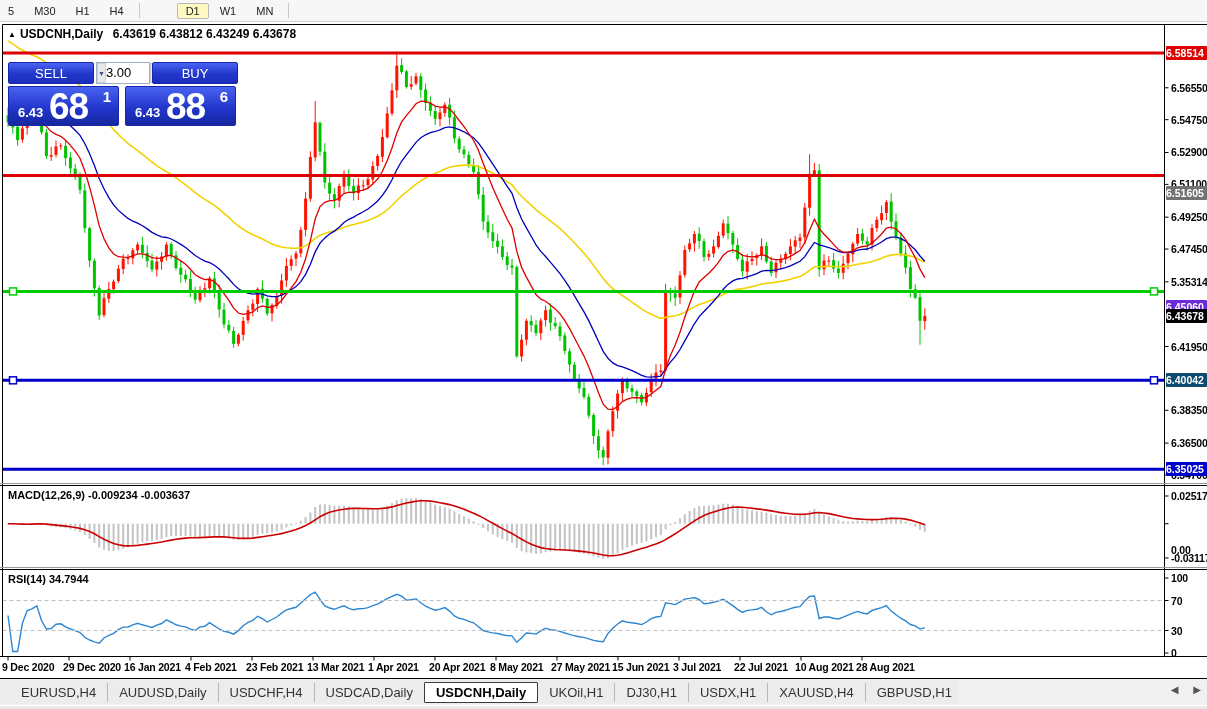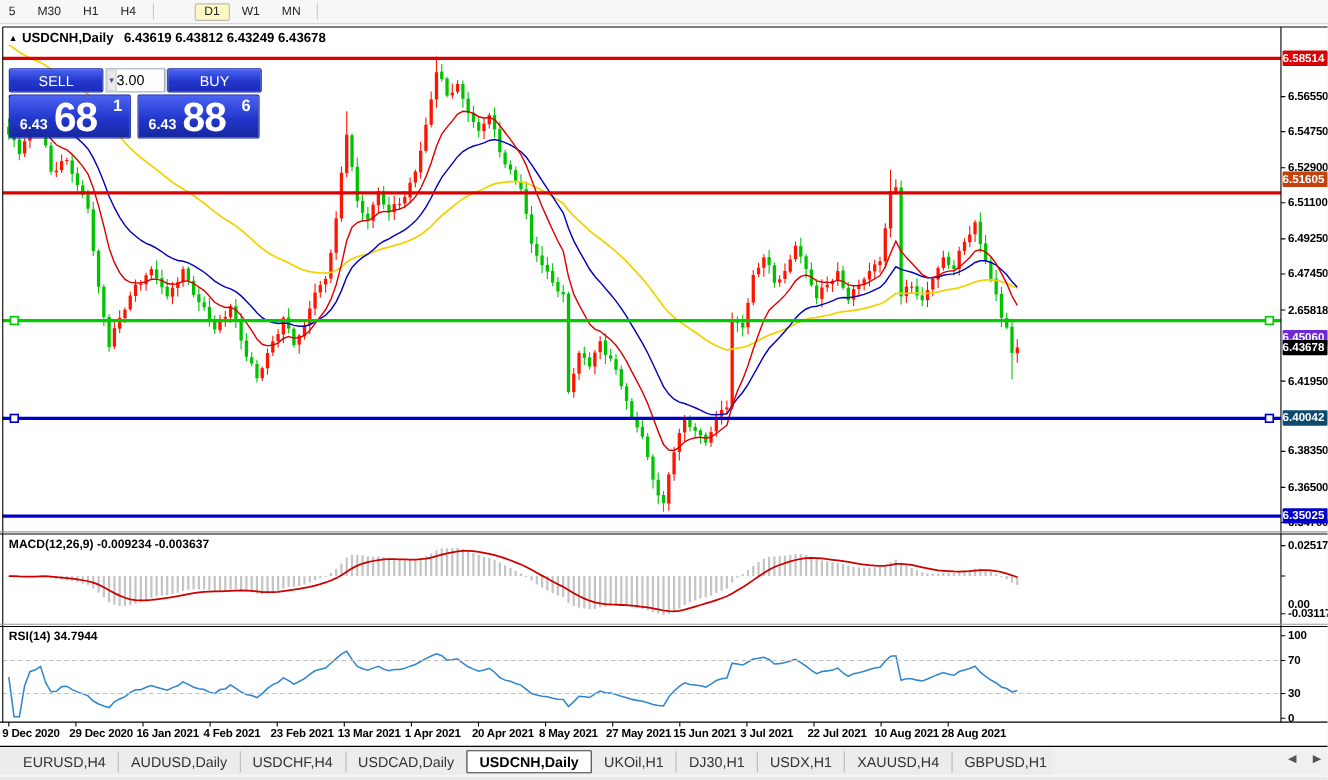--- a/index.html
+++ b/index.html
@@ -753,34 +753,34 @@
 
 <div id="overlay">
   <div class="ind-label" style="left:8px;top:489px;">MACD(12,26,9) -0.009234 -0.003637</div>
   <div class="ind-label" style="left:8px;top:573px;">RSI(14) 34.7944</div>
 <div class="lbl" style="left: 1171px; top: 81.8021px;">6.56550</div>
     <div class="lbl" style="left: 1171px; top: 113.698px;">6.54750</div>
     <div class="lbl" style="left: 1171px; top: 146.48px;">6.52900</div>
     <div class="lbl" style="left: 1171px; top: 178.376px;">6.51100</div>
     <div class="lbl" style="left: 1171px; top: 211.158px;">6.49250</div>
     <div class="lbl" style="left: 1171px; top: 243.054px;">6.47450</div>
-    <div class="lbl" style="left: 1171px; top: 275.836px;">2.65818</div>
+    <div class="lbl" style="left: 1171px; top: 275.836px;">5.35314</div>
     <div class="lbl" style="left: 1171px; top: 340.514px;">6.41950</div>
     <div class="lbl" style="left: 1171px; top: 404.306px;">6.38350</div>
     <div class="lbl" style="left: 1171px; top: 437.088px;">6.36500</div>
     <div class="lbl" style="left: 1171px; top: 468.984px;">6.34700</div>
     <div class="lbl" style="left: 1171px; top: 490px;">0.02517</div>
     <div class="lbl" style="left: 1171px; top: 544px;">0.00</div>
     <div class="lbl" style="left: 1171px; top: 552px;">-0.031175</div>
     <div class="lbl" style="left: 1171px; top: 572px;">100</div>
     <div class="lbl" style="left: 1171px; top: 594.5px;">70</div>
     <div class="lbl" style="left: 1171px; top: 624.5px;">30</div>
     <div class="lbl" style="left: 1171px; top: 647px;">0</div>
     <div class="badge" style="top: 46px; background: rgb(221, 0, 0);">6.58514</div>
-    <div class="badge" style="top: 156px; background: #c2410c;">6.51605</div>
+    <div class="badge" style="top: 186px; background: #737373;">6.51605</div>
     <div class="badge" style="top: 300px; background: #6d28d9;">6.45060</div>
     <div class="badge" style="top: 308.894px; background: rgb(0, 0, 0);">6.43678</div>
     <div class="badge" style="top: 373.324px; background: #0c4a6e;">6.40042</div>
     <div class="badge" style="top: 462.225px; background: rgb(0, 0, 204);">6.35025</div>
     <div class="lbl" style="left: 2px; top: 661px;">9 Dec 2020</div>
     <div class="lbl" style="left: 63px; top: 661px;">29 Dec 2020</div>
     <div class="lbl" style="left: 124px; top: 661px;">16 Jan 2021</div>
     <div class="lbl" style="left: 185px; top: 661px;">4 Feb 2021</div>
     <div class="lbl" style="left: 246px; top: 661px;">23 Feb 2021</div>
     <div class="lbl" style="left: 307px; top: 661px;">13 Mar 2021</div>

